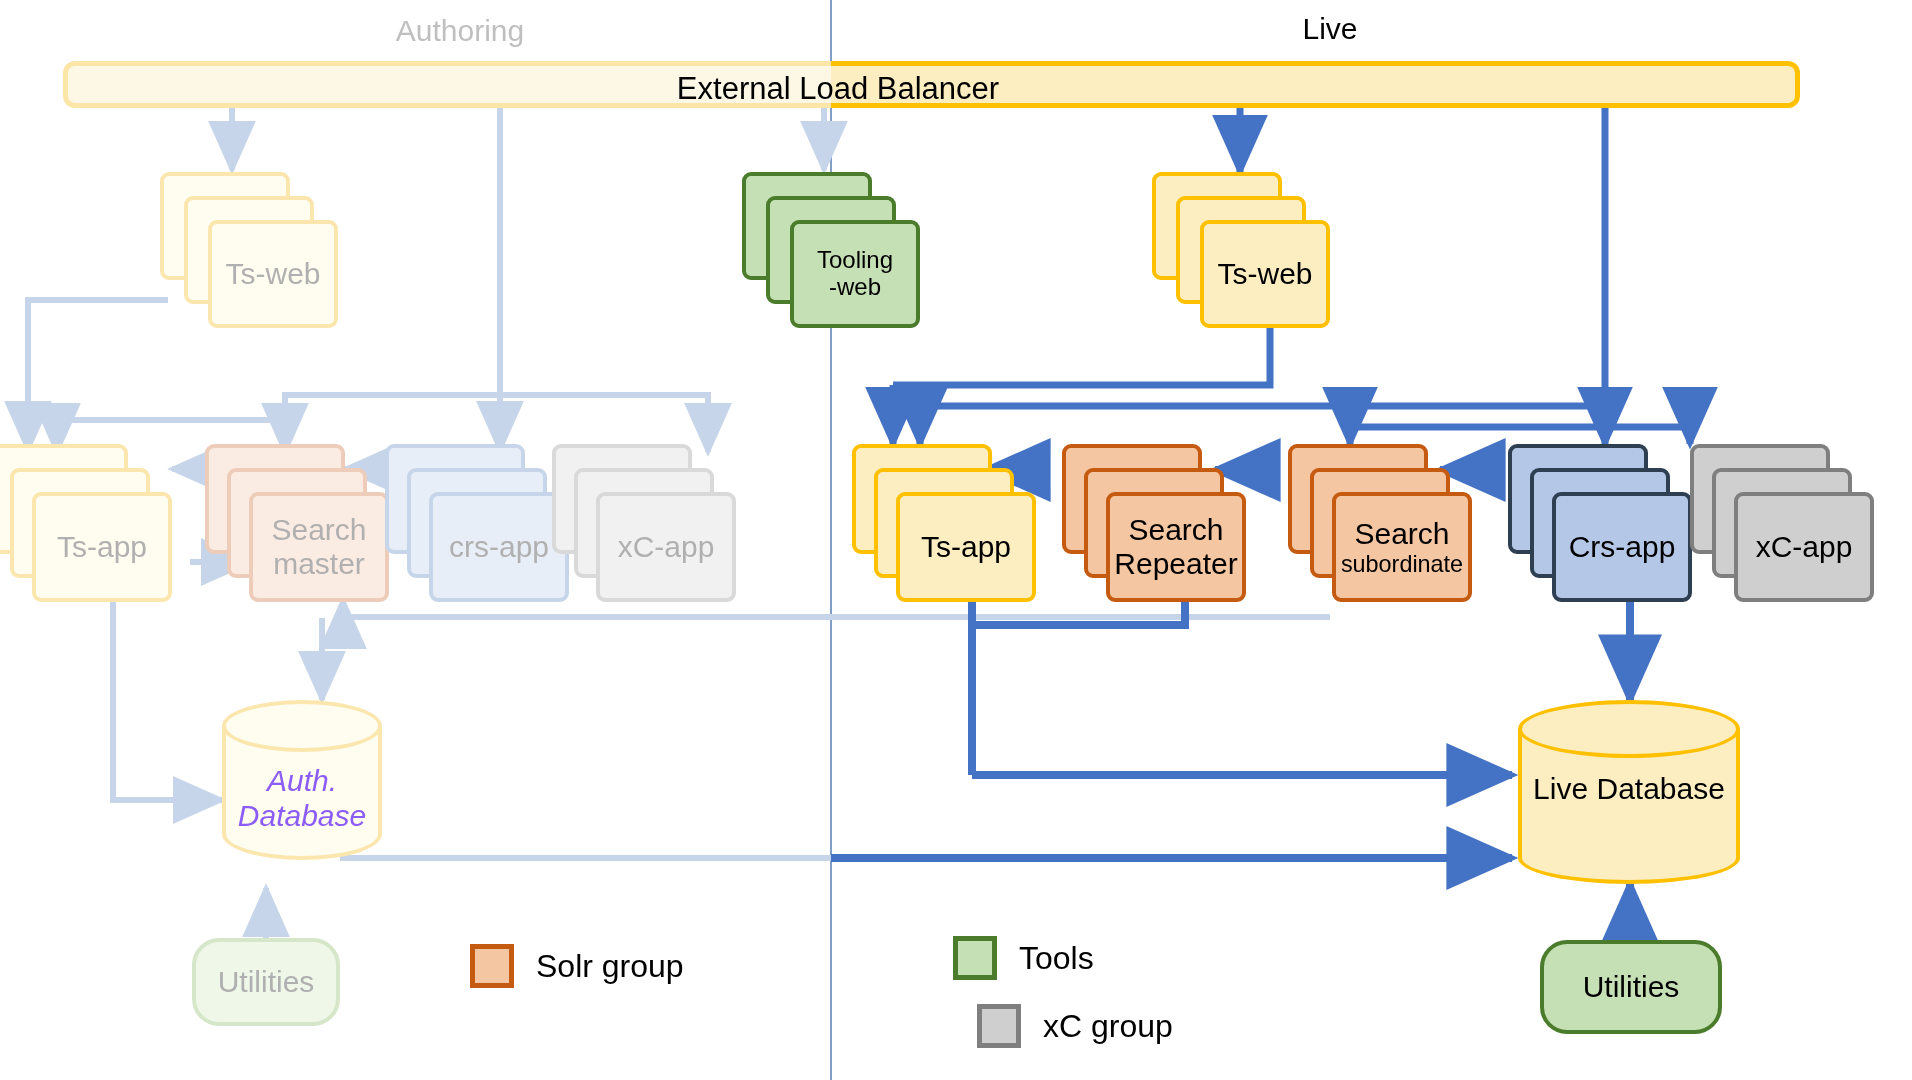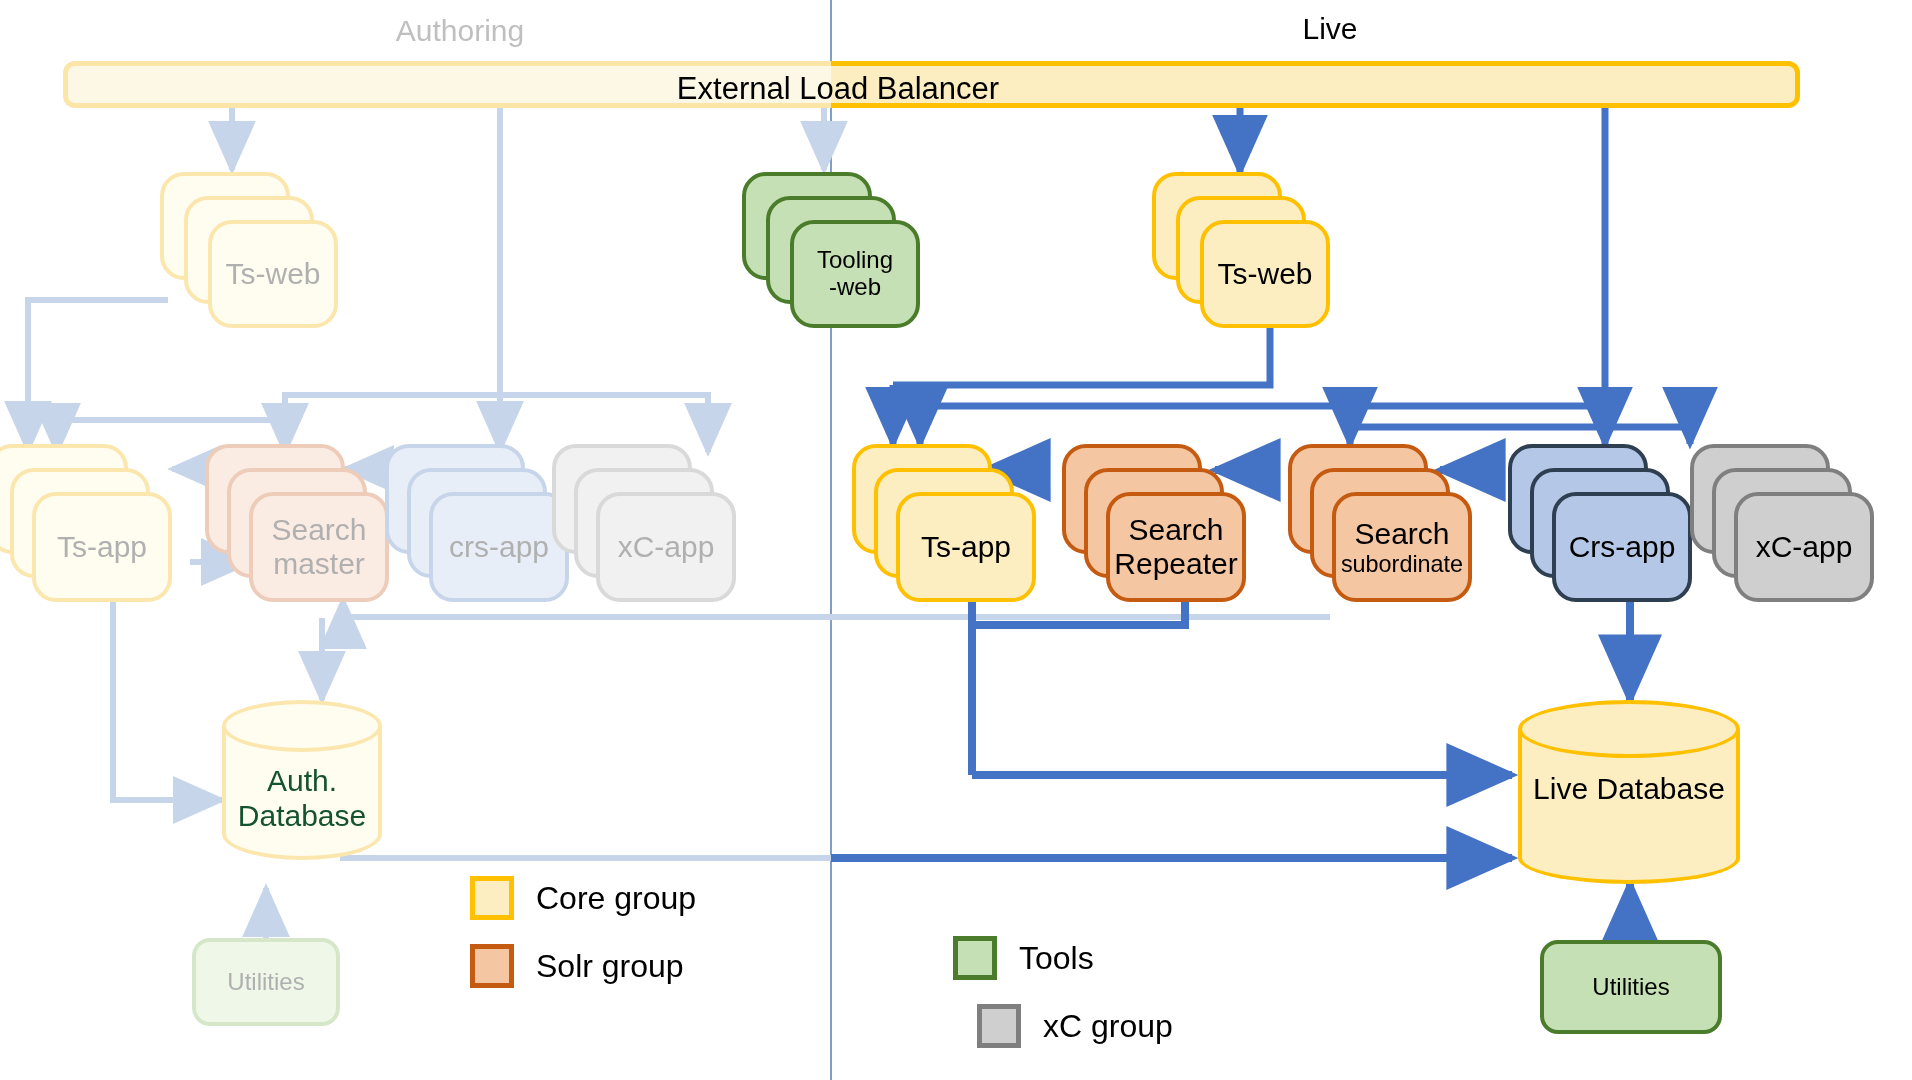--- a/index.html
+++ b/index.html
@@ -68,21 +68,21 @@
     transform: translateX(-50%);
   }
 
   
   .stack {
     position: absolute;
   }
   .card {
     position: absolute;
     box-sizing: border-box;
-    border-radius: 24px;
+    border-radius: 9px;
     display: flex;
     align-items: center;
     justify-content: center;
     text-align: center;
     line-height: 1.12;
   }
   .card .lbl { display: block; }
   .card .sub { display: block; font-size: 0.78em; }
 
   
@@ -126,31 +126,31 @@
     left: 0; right: 0;
     text-align: center;
     font-size: 30px;
     line-height: 1.15;
   }
   .db-live  .db-body { background:#fdeec2; border-color:#ffc000; }
   .db-live  .db-top  { background:#fdeec2; border-color:#ffc000; }
   .db-live  .db-text { color:#000; }
   .db-auth  .db-body { background:#fffcf0; border-color:#fbe7ae; }
   .db-auth  .db-top  { background:#fffcf0; border-color:#fbe7ae; }
-  .db-auth  .db-text { color:#14532d; }
+  .db-auth  .db-text { color:#8b5cf6;font-style:italic; }
 
   
   .plain {
     position: absolute;
     box-sizing: border-box;
-    border-radius: 18px;
+    border-radius: 27px;
     display: flex;
     align-items: center;
     justify-content: center;
-    font-size: 24px;
+    font-size: 30px;
   }
 
   
   .legend-item { position: absolute; display: flex; align-items: center; }
   .legend-swatch {
     width: 44px; height: 44px;
     box-sizing: border-box;
     margin-right: 22px;
     flex: 0 0 auto;
   }
@@ -399,24 +399,20 @@
     <div class="db-text" style="top:72px;">
       <span class="lbl">Live</span>
       <span class="lbl">Database</span>
     </div>
   </div>
 
   <div class="plain pal-tools-live" style="left:1540px; top:940px; width:182px; height:94px;">
     <span class="lbl">Utilities</span>
   </div>
 
-  <div class="legend-item" style="left:470px; top:876px;">
-    <span class="legend-swatch" style="background:#fdeec2; border:5px solid #ffc000;"></span>
-    <span class="legend-text">Core group</span>
-  </div>
   <div class="legend-item" style="left:470px; top:944px;">
     <span class="legend-swatch" style="background:#f5c6a2; border:5px solid #c55a11;"></span>
     <span class="legend-text">Solr group</span>
   </div>
 
   <div class="legend-item" style="left:953px; top:936px;">
     <span class="legend-swatch" style="background:#c5e0b4; border:5px solid #4a7c2b;"></span>
     <span class="legend-text">Tools</span>
   </div>
   <div class="legend-item" style="left:953px; top:1004px;padding-left:24px;">

